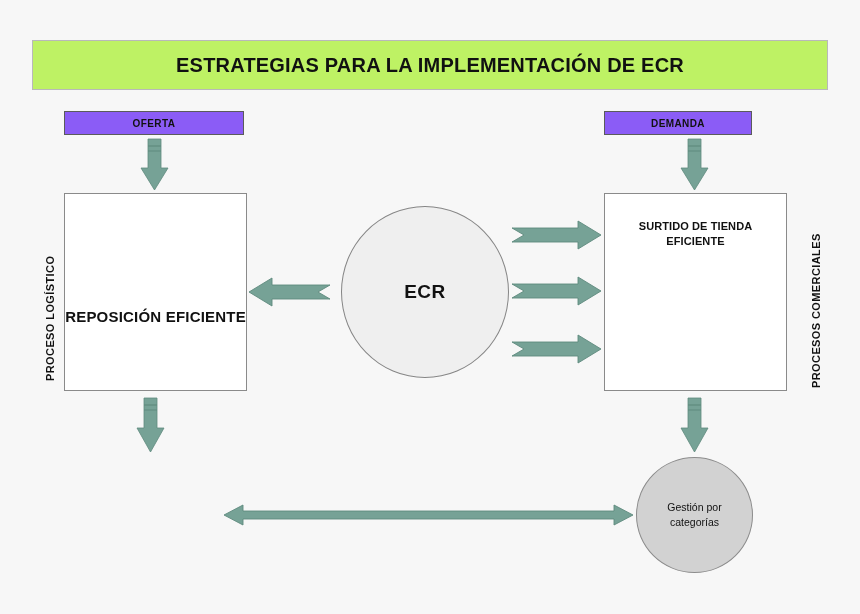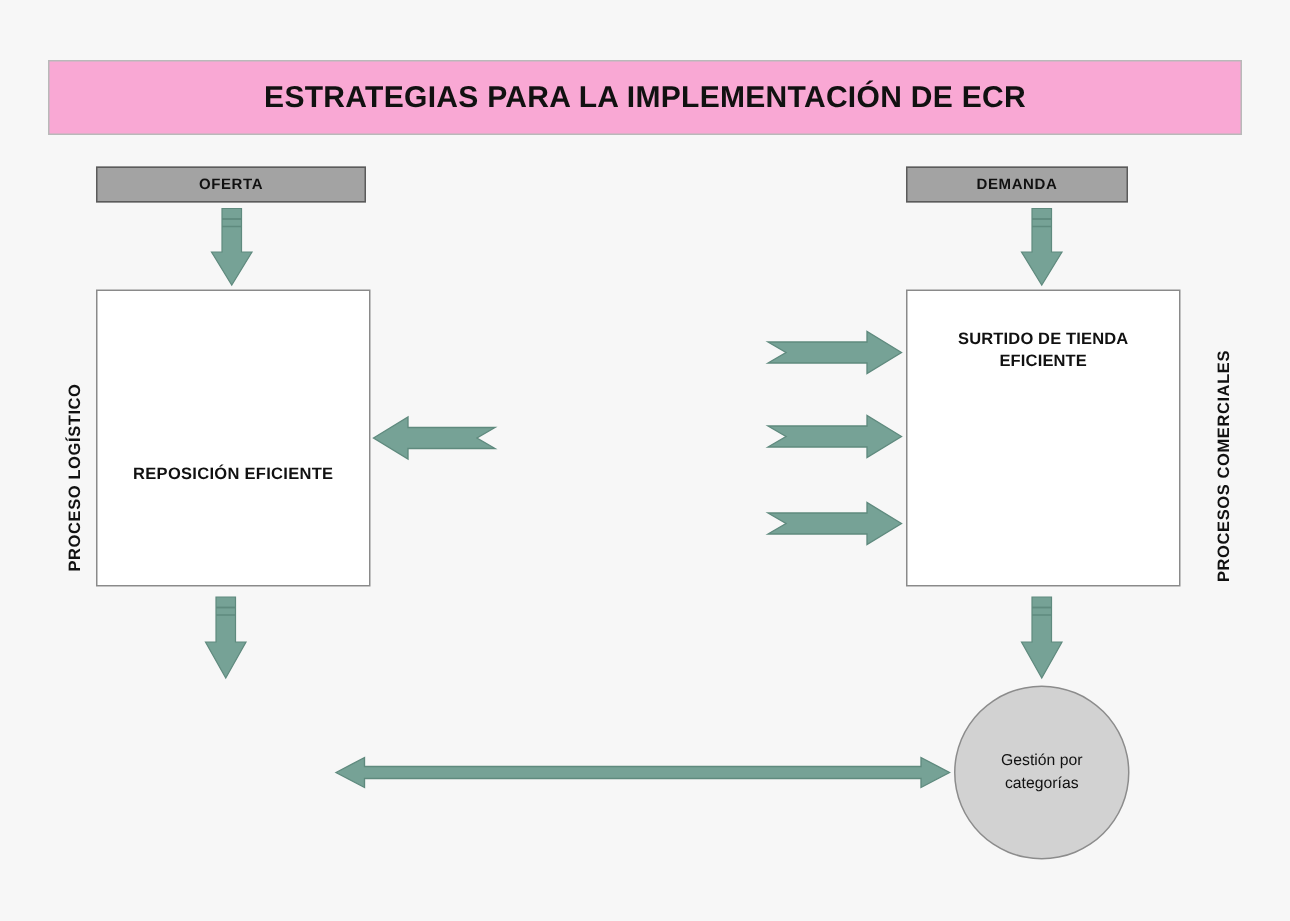--- a/index.html
+++ b/index.html
@@ -19,40 +19,40 @@
     height: 614px;
   }
 
   
   .title-banner {
     position: absolute;
     left: 32px;
     top: 40px;
     width: 796px;
     height: 50px;
-    background: #f9a8d4;
+    background: #bef264;
     border: 1px solid #b9b9b9;
     box-sizing: border-box;
     display: flex;
     align-items: center;
     justify-content: center;
   }
   .title-banner .title-text {
     font-size: 20px;
     font-weight: bold;
     color: #111111;
     letter-spacing: 0.2px;
     white-space: nowrap;
   }
 
   
   .head-box {
     position: absolute;
     height: 24px;
-    background: #a3a3a3;
+    background: #8b5cf6;
     border: 1px solid #5b5b5b;
     box-sizing: border-box;
     display: flex;
     align-items: center;
     justify-content: center;
   }
   .head-box .head-text {
     font-size: 10px;
     font-weight: bold;
     color: #111111;
@@ -71,21 +71,21 @@
   #box-reposicion {
     left: 64px;
     top: 193px;
     width: 183px;
     height: 198px;
     display: flex;
     align-items: center;
     justify-content: center;
   }
   #box-reposicion .box-label {
-    font-size: 11px;
+    font-size: 15px;
     font-weight: bold;
     color: #111111;
     text-align: center;
     letter-spacing: 0.2px;
     margin-top: 48px;
   }
   #box-procesos {
     left: 604px;
     top: 193px;
     width: 183px;
@@ -213,20 +213,23 @@
 
   <div class="main-box" id="box-reposicion">
     <span class="box-label">REPOSICIÓN EFICIENTE</span>
   </div>
 
   <div class="main-box" id="box-procesos">
     <div class="proc-item i0" style="white-space: pre-line;">SURTIDO DE TIENDA
 EFICIENTE</div>
   </div>
 
+  <div id="ecr-circle">
+    <span class="ecr-text">ECR</span>
+  </div>
 
   <div class="bottom-circle" id="circle-gestion">
     <span class="circ-text" style="white-space: pre-line;">Gestión por
 categorías</span>
   </div>
 
   <svg id="arrow-layer" viewBox="0 0 860 614">
 
     <g>
       <polygon points="148,139 161,139 161,168 168,168 154.5,190 141,168 148,168" fill="#76a296" stroke="#5f8a7e" stroke-width="0.8"></polygon>

